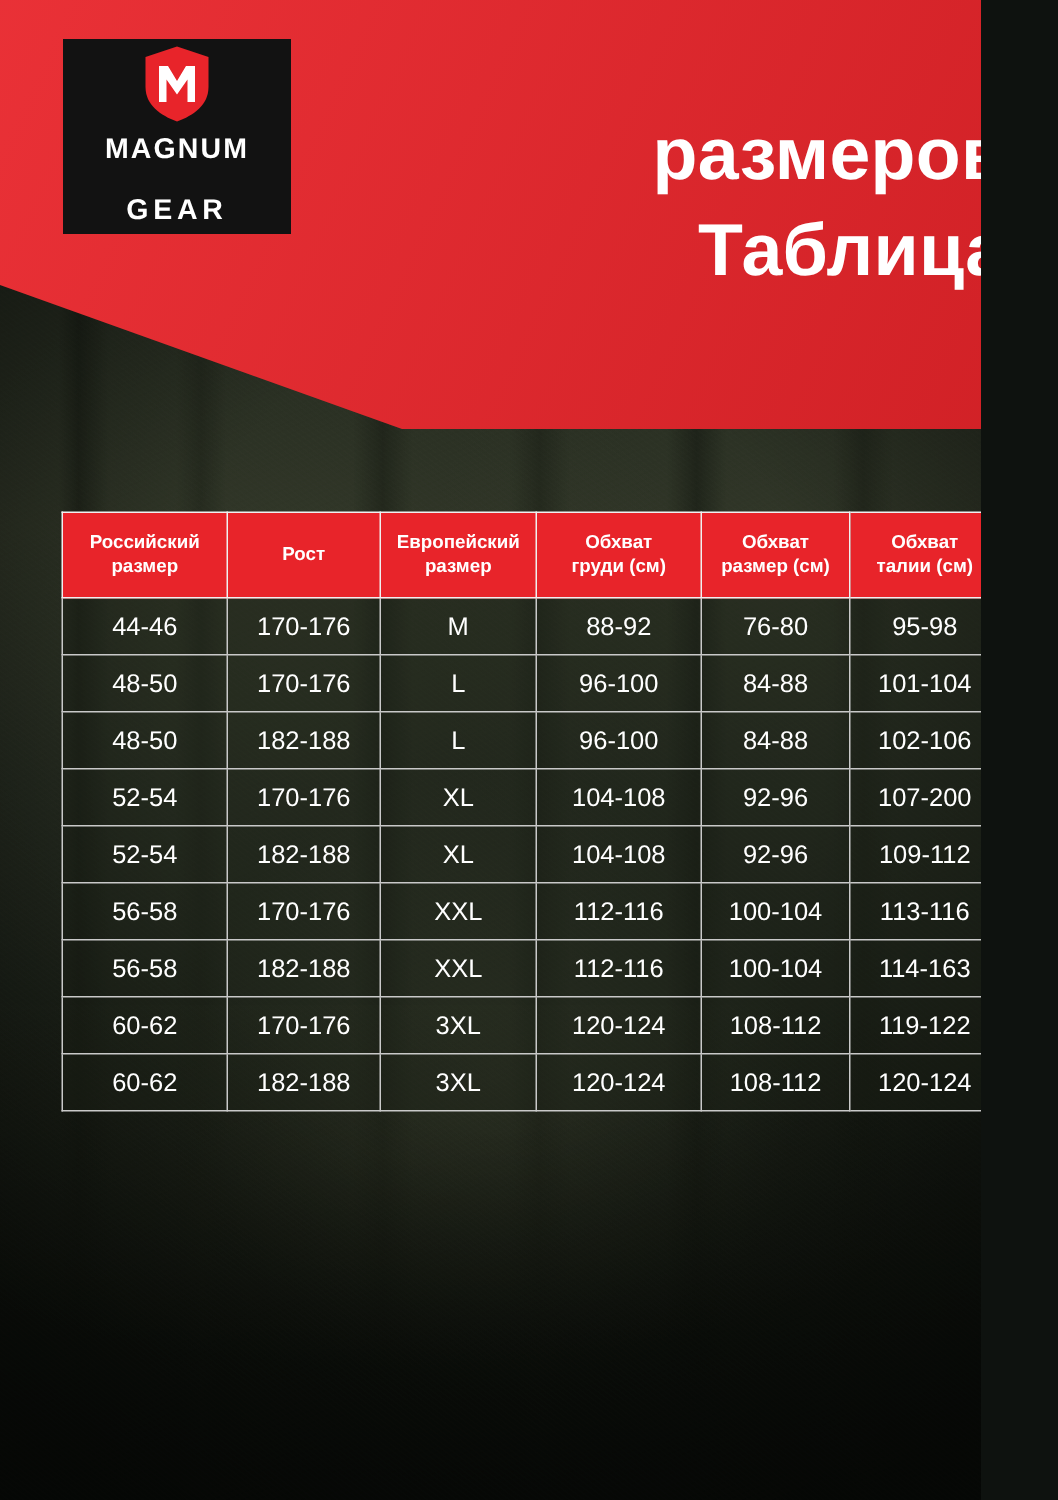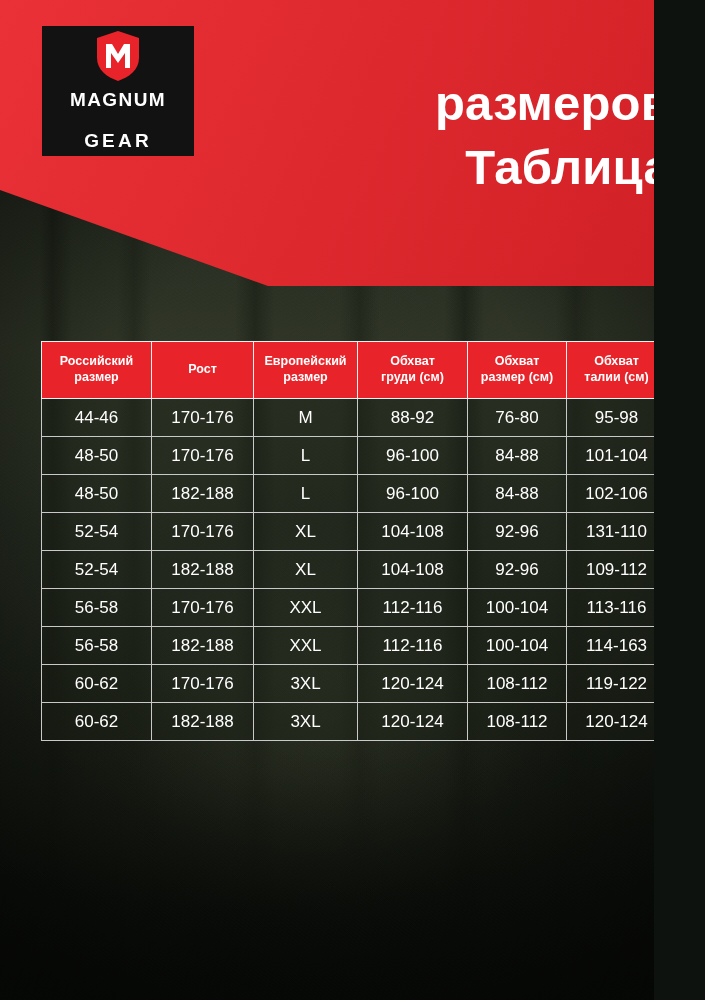--- a/index.html
+++ b/index.html
@@ -285,21 +285,21 @@
             <td>96-100</td>
             <td>84-88</td>
             <td>102-106</td>
           </tr>
           <tr>
             <td>52-54</td>
             <td>170-176</td>
             <td>XL</td>
             <td>104-108</td>
             <td>92-96</td>
-            <td>131-110</td>
+            <td>107-200</td>
           </tr>
           <tr>
             <td>52-54</td>
             <td>182-188</td>
             <td>XL</td>
             <td>104-108</td>
             <td>92-96</td>
             <td>109-112</td>
           </tr>
           <tr>

